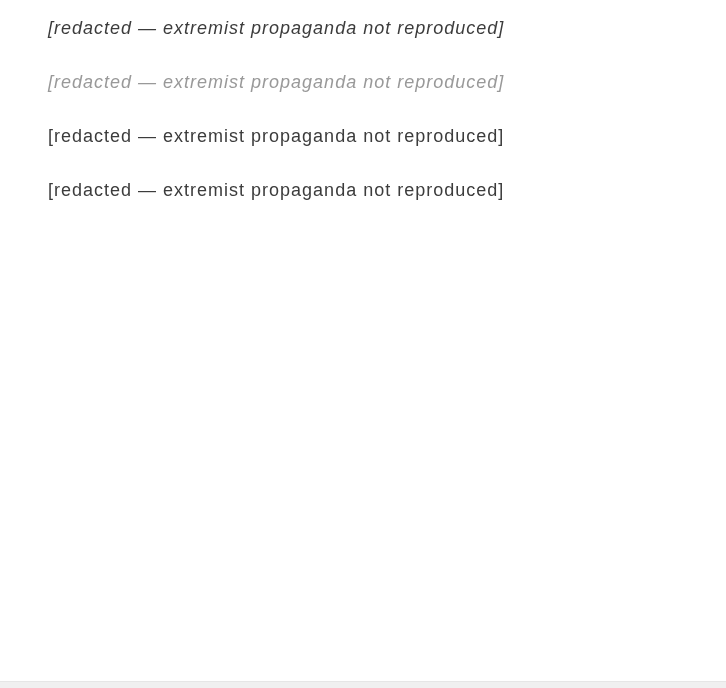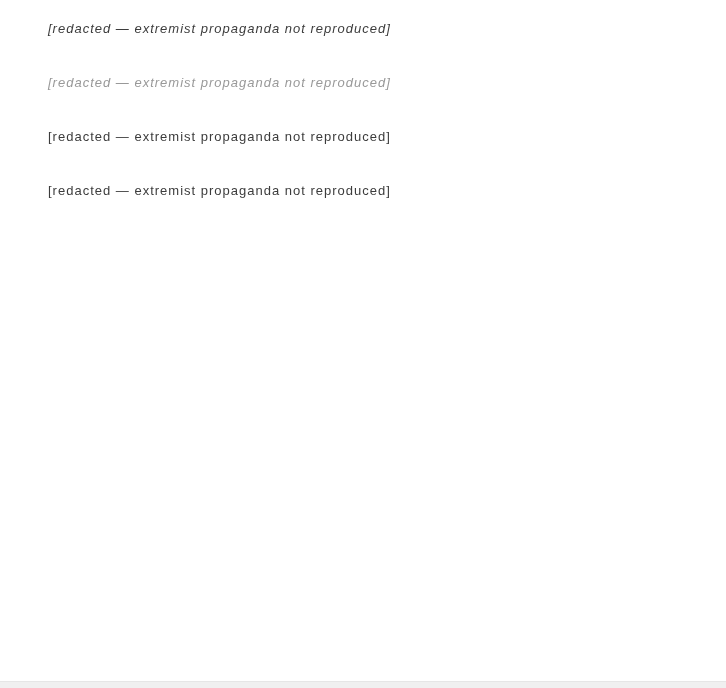--- a/index.html
+++ b/index.html
@@ -4,21 +4,21 @@
 <style>
   html, body { margin: 0; padding: 0; }
   body {
     width: 726px; height: 688px;
     background: #ffffff;
     font-family: "Liberation Sans", sans-serif;
     position: relative; overflow: hidden;
   }
   .page-text {
     position: absolute; left: 48px; top: 15px; width: 634px;
-    font-size: 13px; line-height: 27px; letter-spacing: 1px;
+    font-size: 18px; line-height: 27px; letter-spacing: 1px;
     color: #3c3c3c;
   }
   .para { margin: 0 0 27px 0; }
   .quote { font-style: italic; }
   .redacted { color: #999; font-style: italic; }
   .bottom-strip {
     position: absolute; left: 0; bottom: 0; width: 726px; height: 6px;
     background: #f0f0f0; border-top: 1px solid #e6e6e6;
   }
 </style>

